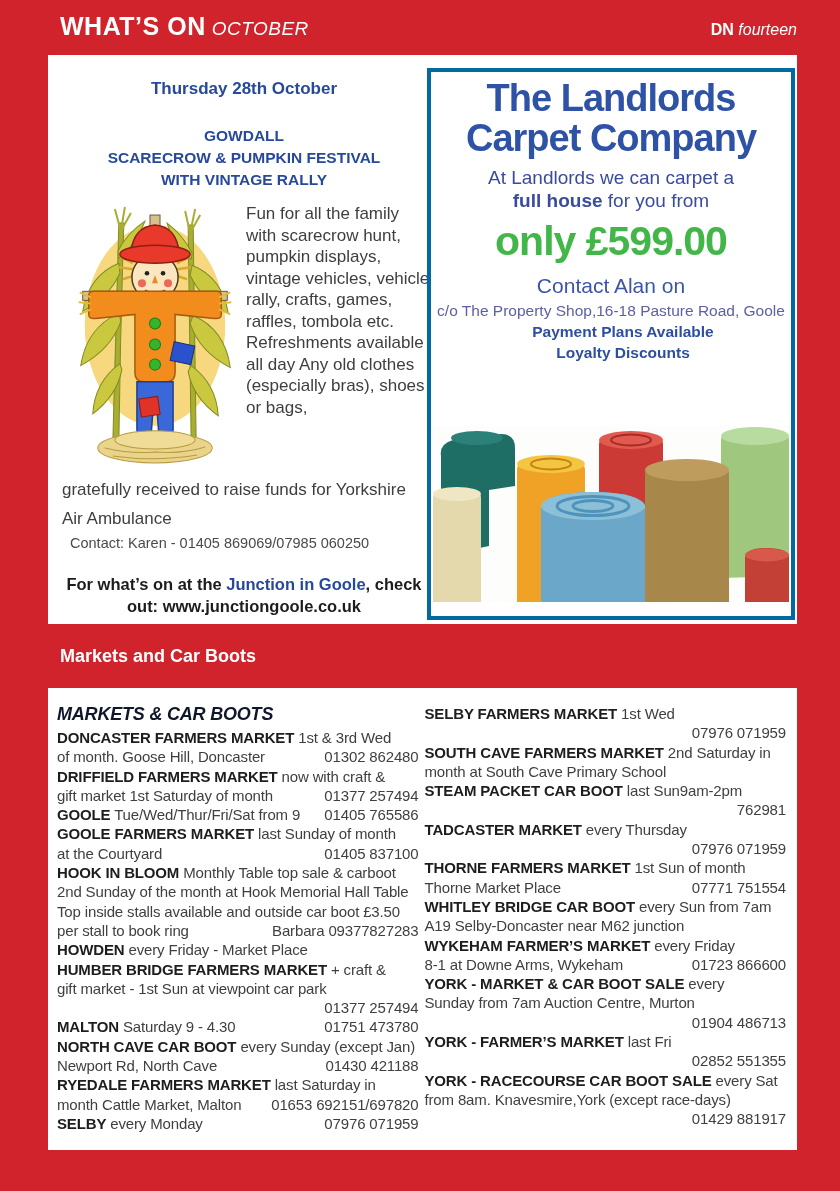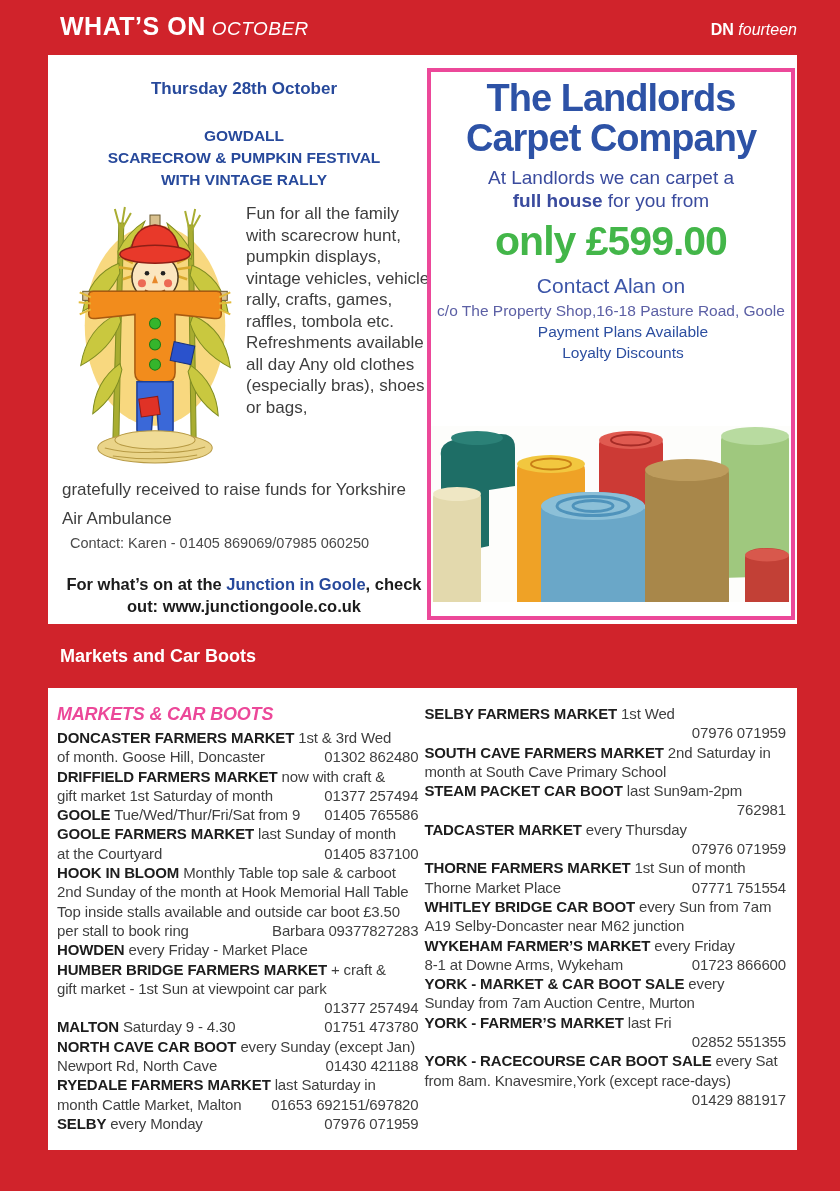--- a/index.html
+++ b/index.html
@@ -24,38 +24,38 @@
   .date-heading { margin-top:24px; text-align:center; color:#27499b; font-weight:bold; font-size:17px; }
   .event-title { margin-top:26px; text-align:center; color:#27499b; font-weight:bold; font-size:15.5px; line-height:22px; }
   .event-flex { display:flex; margin-top:12px; }
   .scarecrow { width:162px; height:266px; flex:0 0 auto; margin-left:16px; }
   .event-body { margin-left:10px; width:188px; font-size:17px; line-height:21.5px; color:#3e3e3e; }
   .event-cont { margin-left:4px; margin-top:6px; font-size:17px; line-height:29px; color:#3e3e3e; }
   .event-contact { margin-left:12px; font-size:14.5px; color:#4a4a4a; margin-top:2px; }
   .junction { margin-top:22px; text-align:center; font-weight:bold; font-size:16.5px; color:#1c1c1c; line-height:22px; }
   .junction .link { color:#27499b; }
   
-  .ad { position:absolute; left:379px; top:13px; width:368px; height:552px; background:#fff; border:4px solid #ec4899; text-align:center; }
+  .ad { position:absolute; left:379px; top:13px; width:368px; height:552px; background:#fff; border:4px solid #0369a1; text-align:center; }
   .ad-title { margin-top:6px; color:#2d52a6; font-weight:bold; font-size:38px; line-height:40px; letter-spacing:-1px; }
   .ad-tagline { margin-top:8px; color:#3a4b9e; font-size:19px; line-height:23px; }
   .ad-price { margin-top:6px; color:#43b649; font-weight:bold; font-size:41px; letter-spacing:-1px; }
   .ad-contact { margin-top:9px; color:#3c55a8; font-size:21px; }
   .ad-phone { margin-top:2px; color:#2d4fa5; font-weight:bold; font-size:36px; letter-spacing:1px; }
   .ad-address { margin-top:4px; color:#5c60a5; font-size:15.5px; }
-  .ad-note { color:#2d4fa0; font-weight:normal; font-size:15.5px; margin-top:3px;padding-left:24px; }
+  .ad-note { color:#2d4fa0; font-weight:bold; font-size:15.5px; margin-top:3px;padding-left:24px; }
   .ad-photo { position:absolute; left:0; bottom:14px; width:360px; height:176px; }
   
   .band { position:absolute; left:0; top:624px; width:840px; height:64px; display:flex; align-items:center; }
   .band-label { color:#fff; font-weight:bold; font-size:18px; margin-left:60px; }
   
   .panel-bottom { position:absolute; left:48px; top:688px; width:749px; height:462px; background:#fff; }
   .columns { display:flex; padding:16px 11px 0 9px; }
   .col { width:365px; }
   .col-left { margin-right:6px; }
-  .listings-heading { color:#ec4899; font-weight:bold; font-style:italic; font-size:18px; letter-spacing:-.2px; margin-bottom:3px; }
+  .listings-heading { color:#0f172a; font-weight:bold; font-style:italic; font-size:18px; letter-spacing:-.2px; margin-bottom:3px; }
   .listing-line { display:flex; font-size:15px; line-height:19.3px; color:#3f3f3f; white-space:pre; letter-spacing:-.15px; }
   .listing-line .lb { font-weight:bold; color:#1d1d1d; }
   .listing-line .lr { margin-left:auto; padding-left:8px; }
 </style>
 </head>
 <body>
 
 <div class="page">
 
   <div class="header">
@@ -242,20 +242,21 @@
             <div class="listing-line"><span class="lb">TADCASTER MARKET</span><span class="lt"> every Thursday</span></div>
             <div class="listing-line"><span class="lr">07976 071959</span></div>
             <div class="listing-line"><span class="lb">THORNE FARMERS MARKET</span><span class="lt"> 1st Sun of month</span></div>
             <div class="listing-line"><span class="lt">Thorne Market Place</span><span class="lr">07771 751554</span></div>
             <div class="listing-line"><span class="lb">WHITLEY BRIDGE CAR BOOT</span><span class="lt"> every Sun from 7am</span></div>
             <div class="listing-line"><span class="lt">A19 Selby-Doncaster near M62 junction</span></div>
             <div class="listing-line"><span class="lb">WYKEHAM FARMER’S MARKET</span><span class="lt"> every Friday</span></div>
             <div class="listing-line"><span class="lt">8-1 at Downe Arms, Wykeham</span><span class="lr">01723 866600</span></div>
             <div class="listing-line"><span class="lb">YORK - MARKET &amp; CAR BOOT SALE</span><span class="lt"> every</span></div>
             <div class="listing-line"><span class="lt">Sunday from 7am Auction Centre, Murton</span></div>
+            <div class="listing-line"><span class="lr">01904 486713</span></div>
             <div class="listing-line"><span class="lb">YORK - FARMER’S MARKET</span><span class="lt"> last Fri</span></div>
             <div class="listing-line"><span class="lr">02852 551355</span></div>
             <div class="listing-line"><span class="lb">YORK - RACECOURSE CAR BOOT SALE</span><span class="lt"> every Sat</span></div>
             <div class="listing-line"><span class="lt">from 8am. Knavesmire,York (except race-days)</span></div>
             <div class="listing-line"><span class="lr">01429 881917</span></div>
           </div>
       </div>
     </div>
   </div>
 

